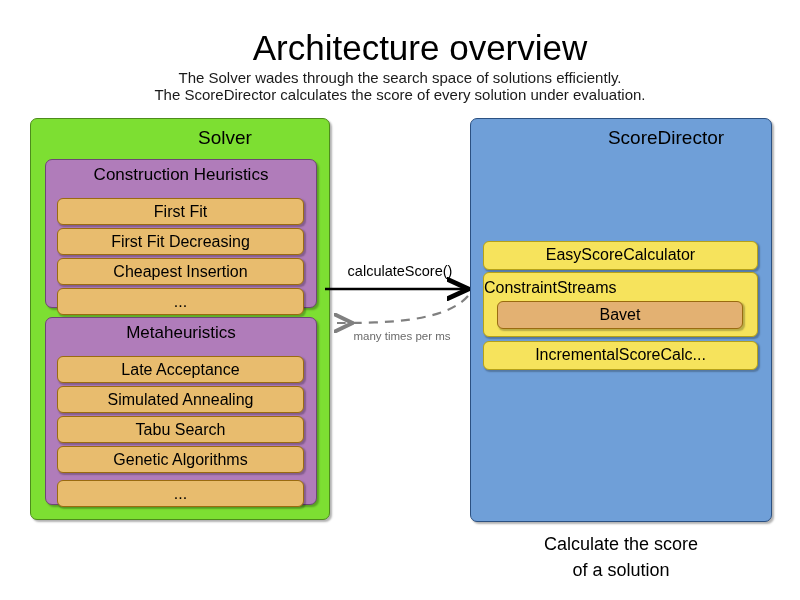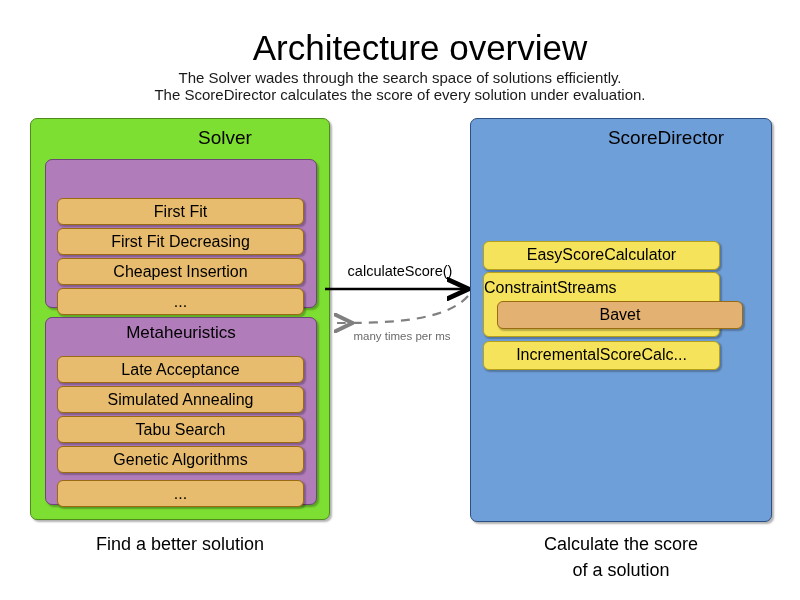--- a/index.html
+++ b/index.html
@@ -124,21 +124,21 @@
     border: 1.5px solid #b6a118;
     box-shadow: 1.5px 1.5px 1.5px rgba(0,0,0,0.25);
   }
   .solver-item {
     left: 11px;
     width: 247px;
     height: 27px;
   }
 
   
-  .sd-item { left: 12px; width: 237px; }
+  .sd-item { left: 12px; width: 275px; }
   .sd-easy  { top: 110px; height: 29px; }
   .sd-cs    { top: 141px; height: 65px; }
   .sd-inc   { top: 210px; height: 29px; }
   .sd-cs-title {
     position: absolute;
     left: 0; top: 2px; width: 100%;
     text-align: left;
     font-size: 16px;
     line-height: 25px;
   }
@@ -207,20 +207,21 @@
   <div class="title">Architecture overview</div>
   <div class="subtitle">
     <div>The Solver wades through the search space of solutions efficiently.</div>
     <div>The ScoreDirector calculates the score of every solution under evaluation.</div>
   </div>
 
   <div class="panel panel-solver">
     <div class="panel-title">Solver</div>
 
     <div class="group group-ch">
+      <div class="group-title">Construction Heuristics</div>
       <div class="item item-orange solver-item" style="top:26px;">First Fit</div>
       <div class="item item-orange solver-item" style="top:56px;">First Fit Decreasing</div>
       <div class="item item-orange solver-item" style="top:86px;">Cheapest Insertion</div>
       <div class="item item-orange solver-item" style="top:116px;">...</div>
     </div>
 
     <div class="group group-mh">
       <div class="group-title">Metaheuristics</div>
       <div class="item item-orange solver-item" style="top:26px;">Late Acceptance</div>
       <div class="item item-orange solver-item" style="top:56px;">Simulated Annealing</div>
@@ -253,19 +254,18 @@
         <marker id="dashHead" markerWidth="9" markerHeight="9" refX="7.5" refY="4.5" orient="auto">
           <path d="M8.5,0.6 L0.5,4.5 L8.5,8.4" fill="none" stroke="#808080" stroke-width="1.8" stroke-linecap="square"></path>
         </marker>
       </defs>
       <line x1="0" y1="27" x2="141" y2="27" stroke="#000000" stroke-width="2.6" marker-end="url(#solidHead)"></line>
       <path d="M143,34 C120,60 60,61 12,61" fill="none" stroke="#808080" stroke-width="2.2" stroke-dasharray="9,7" marker-end="url(#dashHead)"></path>
     </svg>
     <div class="arrow-label-bottom">many times per ms</div>
   </div>
 
-  <div class="caption caption-left">Find a better solution</div>
   <div class="caption caption-right">
     <div>Calculate the score</div>
     <div>of a solution</div>
   </div>
 
 </div>
 
 </body></html>

